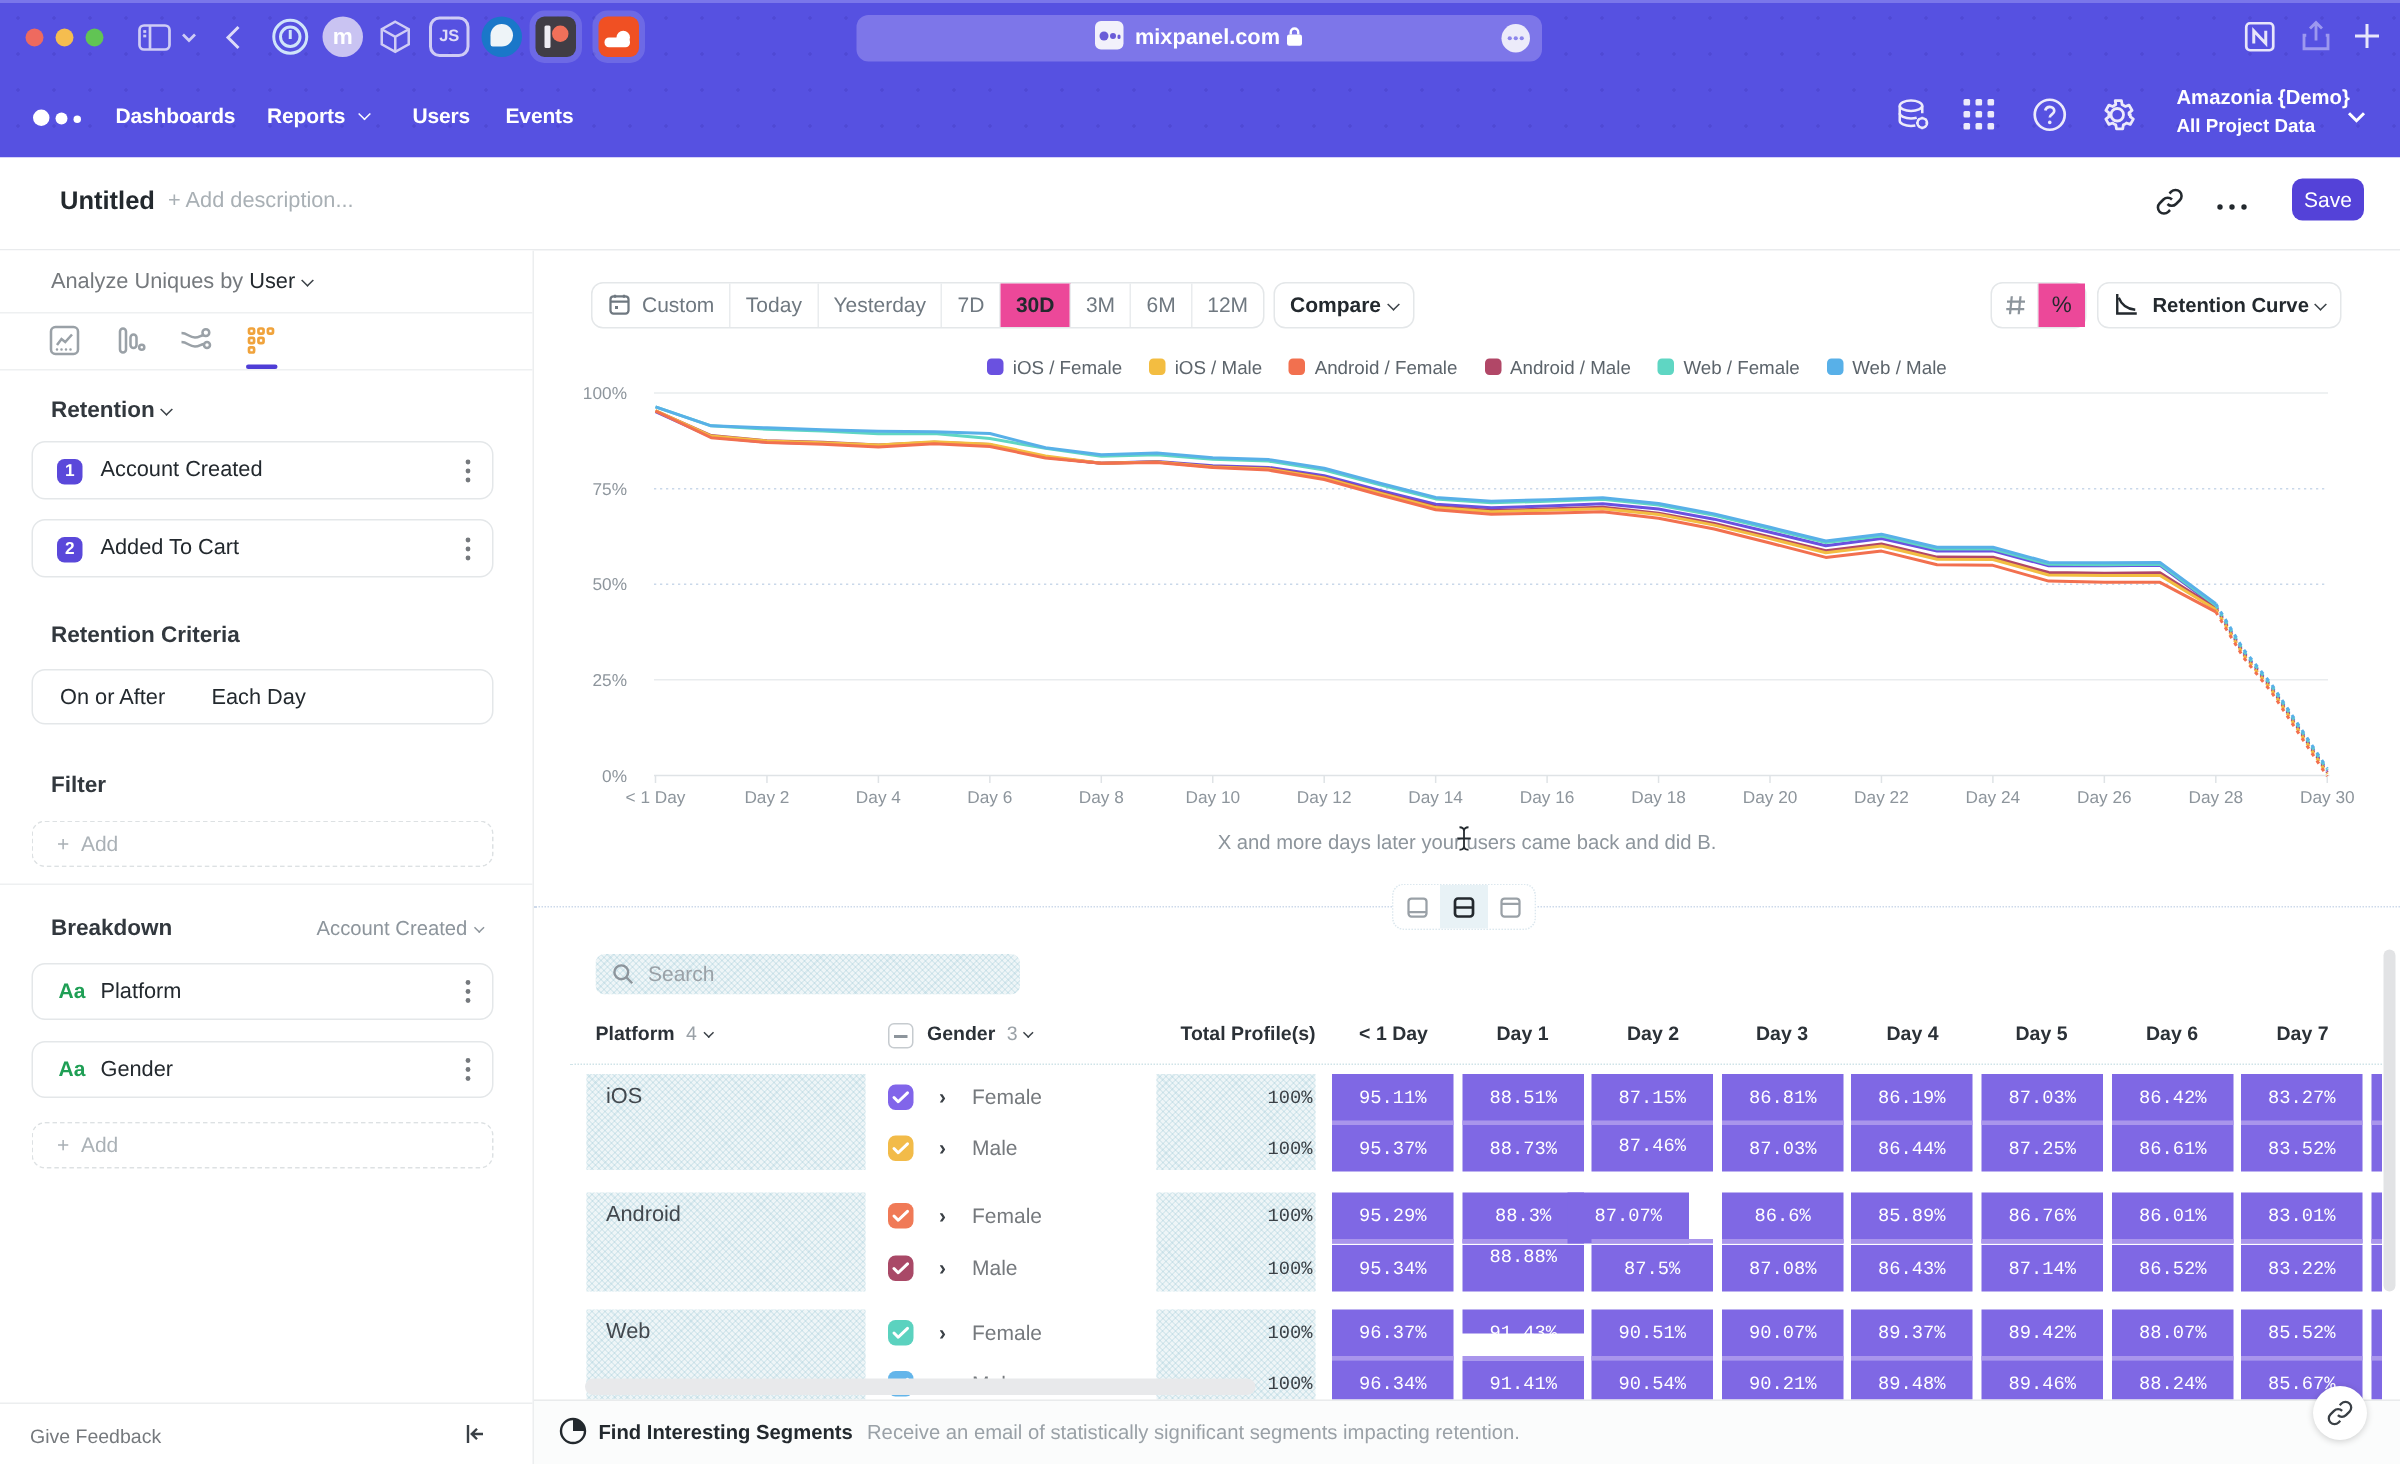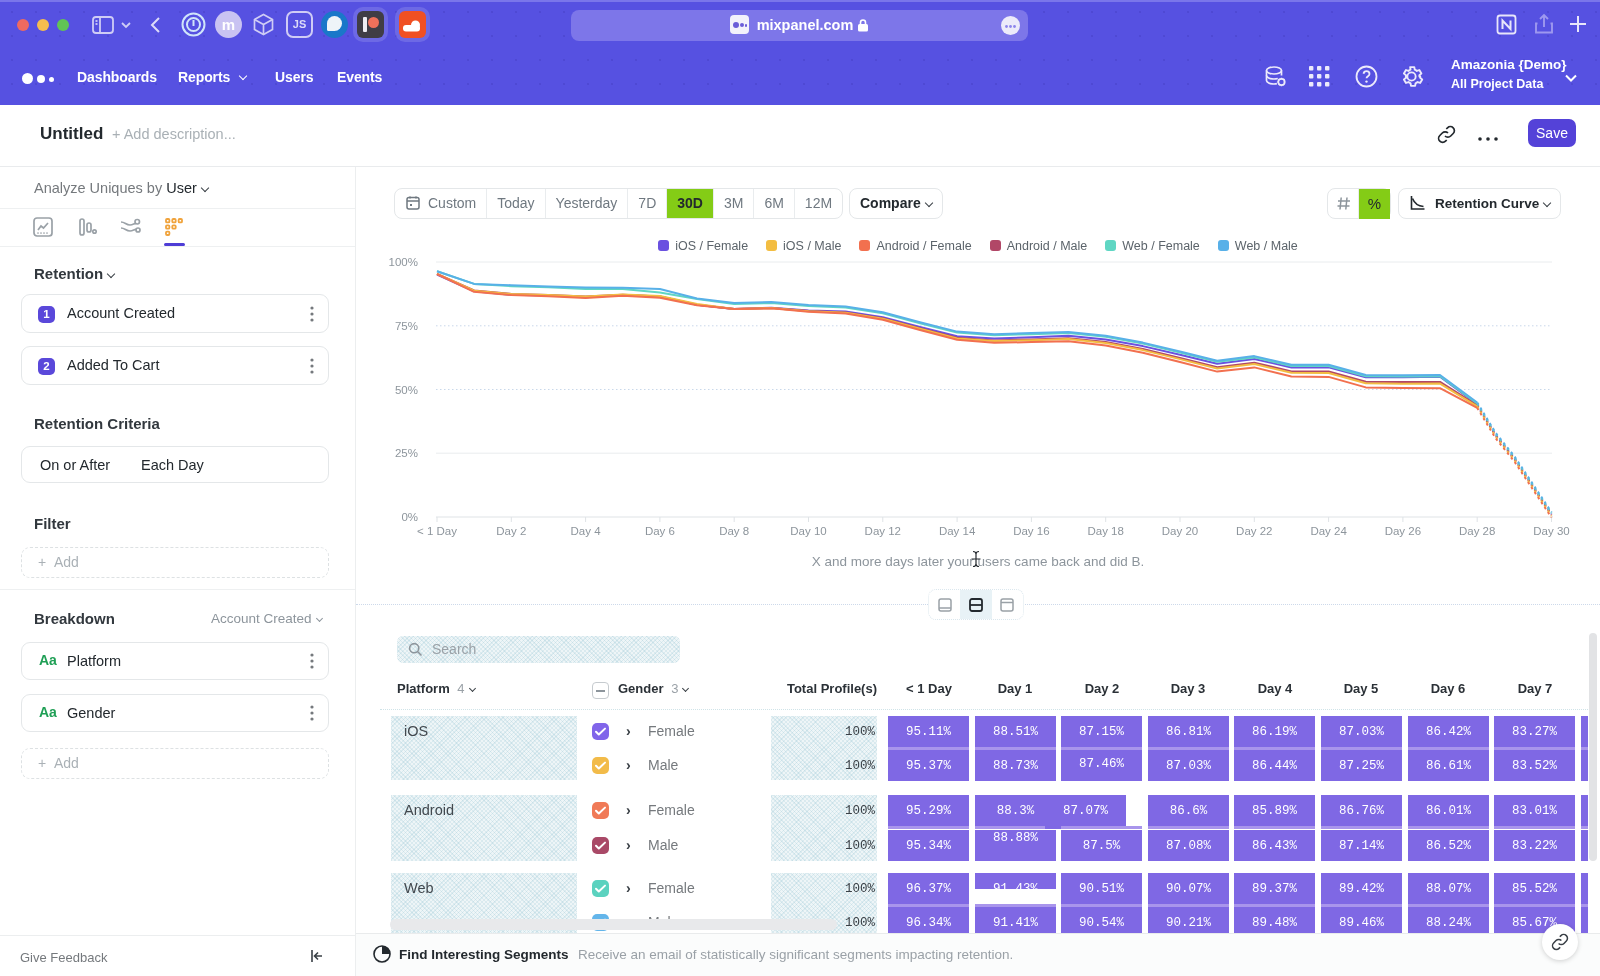--- a/index.html
+++ b/index.html
@@ -30,21 +30,21 @@
 .card { position:absolute; left:21px; width:308px; border:1px solid #e4e7e9; border-radius:9px; background:#fff; }
 .badge { position:absolute; left:16px; top:11px; width:17px; height:17px; background:#5a48da; border-radius:5px; color:#fff; font-size:11.5px; font-weight:700; text-align:center; line-height:17px; }
 .ctext { position:absolute; left:45px; top:10px; font-size:14.5px; color:#23292e; }
 .dots3 { position:absolute; right:14px; top:50%; margin-top:-8px; }
 .chv { display:inline-block; width:6px; height:6px; border-right:1.5px solid #3a4046; border-bottom:1.5px solid #3a4046; transform:rotate(45deg); vertical-align:2px; margin-left:5px; }
 .addbox { position:absolute; left:21px; width:308px; height:31px; border:1px dashed #dde1e3; border-radius:9px; color:#aab1b6; font-size:14px; line-height:29px; padding-left:16px; }
 .aa { position:absolute; left:17px; top:9px; color:#1f9f55; font-size:14px; font-weight:700; }
 .seg { position:absolute; top:188px; height:31px; border:1px solid #e4e7e9; border-radius:8px; background:#fff; display:flex; align-items:center; color:#6f7880; font-size:14px; }
 .seg > div { padding:0 10px; line-height:29px; border-right:1px solid #e9ecee; white-space:nowrap; }
 .seg > div:last-child { border-right:none; }
-.seg .on { background:#84cc16; color:#23292e; }
+.seg .on { background:#ec4899; color:#23292e; }
 .ax { font-size:11.5px; fill:#8d959c; font-family:"Liberation Sans",sans-serif; }
 .litem { display:inline-flex; align-items:center; margin:0 9px; color:#5c646b; font-size:12.5px; }
 .lsw { width:11px; height:11px; border-radius:3px; margin-right:6px; display:inline-block; }
 
 .hatch { background:
   repeating-linear-gradient(45deg, rgba(115,178,198,0.17) 0 1px, transparent 1px 3px),
   repeating-linear-gradient(-45deg, rgba(115,178,198,0.17) 0 1px, transparent 1px 3px),
   #eef5f7; }
 .th { font-size:13px; color:#2b3137; font-weight:700; }
 .th .gy { color:#9aa1a7; font-weight:400; margin-left:4px; }

